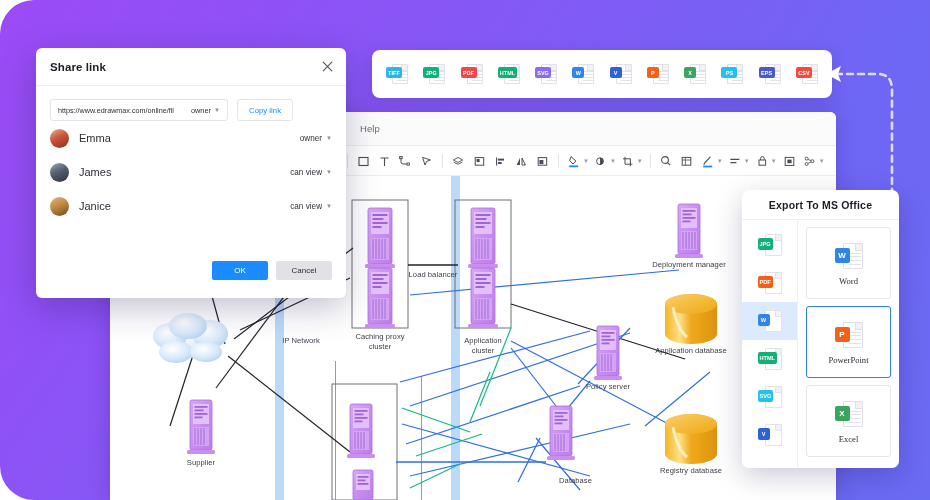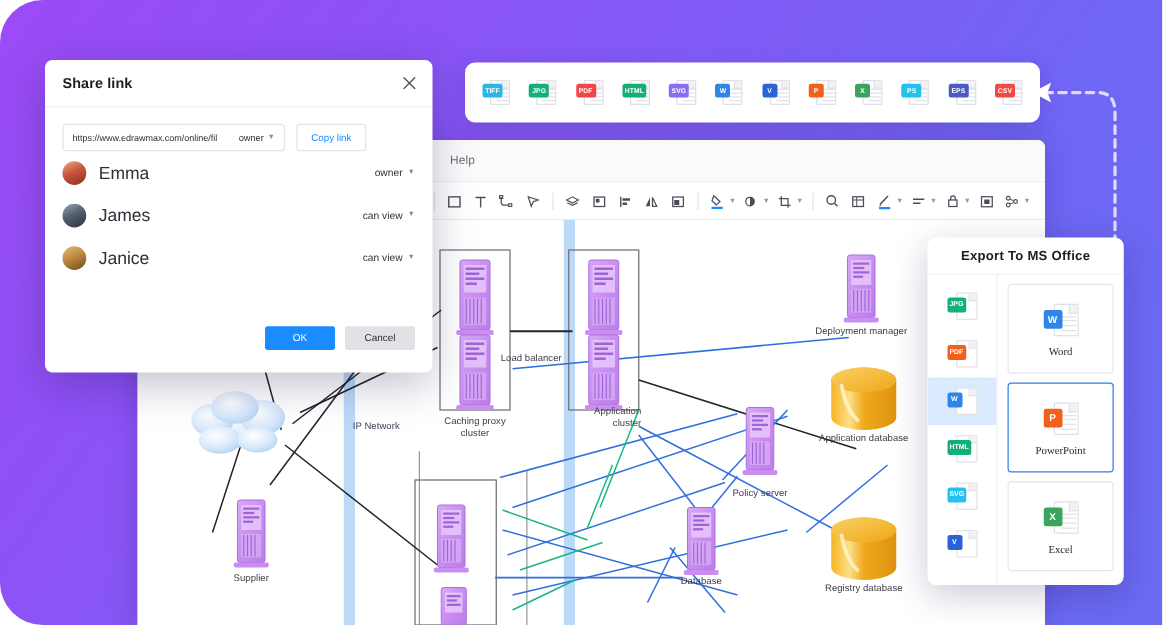--- a/index.html
+++ b/index.html
@@ -106,21 +106,21 @@
     display: flex; align-items: center; padding: 8px 7px; background: #fff;
   }
   .sd-url { font-size: 7.2px; color: #2d2d37; white-space: nowrap; overflow: hidden; flex:1; }
   .sd-owner { font-size: 7.4px; color: #2d2d37; margin-left: 6px; display:flex; align-items:center; gap:3px; }
   .sd-copy {
     margin-left: 9px; height: 22px; padding: 0 11px; border: 1px solid #e3e3ea; border-radius: 3px;
     display: flex; align-items: center; font-size: 7.8px; color: #1a8cff; background:#fff;
   }
   .sd-person { display:flex; align-items:center; margin: 0 14px; height: 34px; }
   .avatar { width: 19px; height: 19px; border-radius: 50%; flex: 0 0 19px; position:relative; overflow:hidden; }
-  .p-name { margin-left: 10px; font-size: 14px; color: #2d2d37; text-align: center; }
+  .p-name { margin-left: 10px; font-size: 11px; color: #2d2d37; text-align: center; }
   .p-role { margin-left: auto; font-size: 8.2px; color: #32323c; display:flex; align-items:center; gap:4px; }
   .chev { font-size: 6px; color:#8e8e9a; }
   .sd-actions { position:absolute; right:14px; bottom: 18px; display:flex; gap: 8px; }
   .btn-ok {
     width: 56px; height: 19px; background:#1a8cff; color:#fff; border-radius:2px;
     display:flex; align-items:center; justify-content:center; font-size:8px;
   }
   .btn-cancel {
     width: 56px; height: 19px; background:#e2e2e6; color:#2d2d37; border-radius:2px;
     display:flex; align-items:center; justify-content:center; font-size:8px;
@@ -569,31 +569,31 @@
           <ellipse cx="26" cy="10" rx="26" ry="10" fill="url(#dbTop)"></ellipse>
           <path d="M8 13 q4 22 14 30" stroke="#fff8d8" stroke-width="3" fill="none" opacity=".75"></path>
         </g>
         <g transform="translate(555,238)">
           <path d="M0 10 a26 10 0 0 1 52 0 v30 a26 10 0 0 1 -52 0 z" fill="url(#dbG)"></path>
           <ellipse cx="26" cy="10" rx="26" ry="10" fill="url(#dbTop)"></ellipse>
           <path d="M8 13 q4 22 14 30" stroke="#fff8d8" stroke-width="3" fill="none" opacity=".75"></path>
         </g>
       </svg>
 
-      <div class="dg-label" style="left:282px; top:94px; width:66px;margin-top:12px;">Load balancer</div>
+      <div class="dg-label" style="left:290px; top:94px; width:66px;">Load balancer</div>
       <div class="dg-label" style="left:160px; top:160px; width:62px; color:#44445c;">IP Network</div>
       <div class="dg-label" style="left:60px; top:282px; width:62px;">Supplier</div>
       <div class="dg-label" style="left:240px; top:156px; width:60px;">Caching proxy
 cluster</div>
-      <div class="dg-label" style="left:343px; top:148px; width:60px;text-align:right;">Application
+      <div class="dg-label" style="left:343px; top:160px; width:60px;">Application
 cluster</div>
       <div class="dg-label" style="left:531px; top:84px; width:96px;">Deployment manager</div>
       <div class="dg-label" style="left:533px; top:170px; width:96px;">Application database</div>
-      <div class="dg-label" style="left:465px; top:206px; width:66px;margin-top:8px;">Policy server</div>
-      <div class="dg-label" style="left:420px; top:284px; width:62px;">Database</div>
+      <div class="dg-label" style="left:465px; top:206px; width:66px;">Policy server</div>
+      <div class="dg-label" style="left:420px; top:300px; width:62px;text-align:right;">Database</div>
       <div class="dg-label" style="left:535px; top:290px; width:92px;">Registry database</div>
     </div>
   </div>
 
   <div class="filestrip">
     <div class="fileicon">
       <div class="pg"></div>
         <div class="lines">
           <i></i>
           <i></i>

